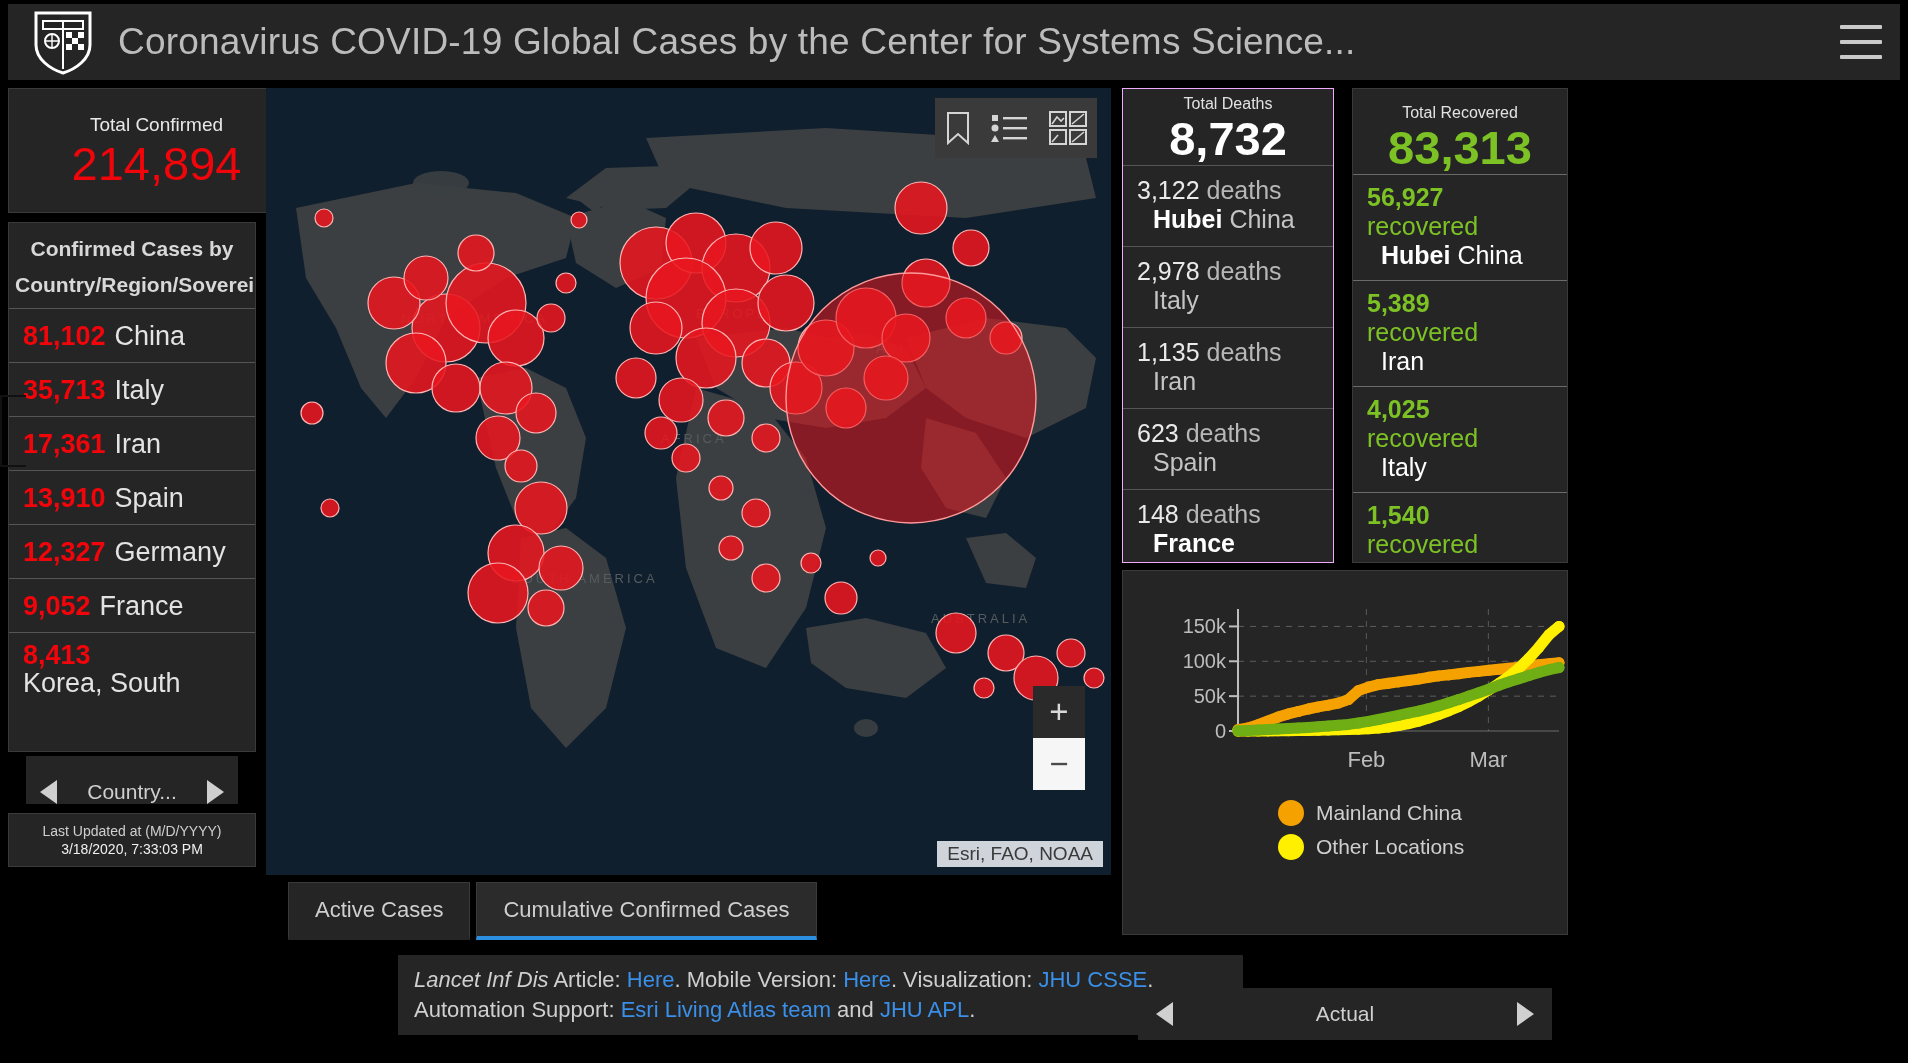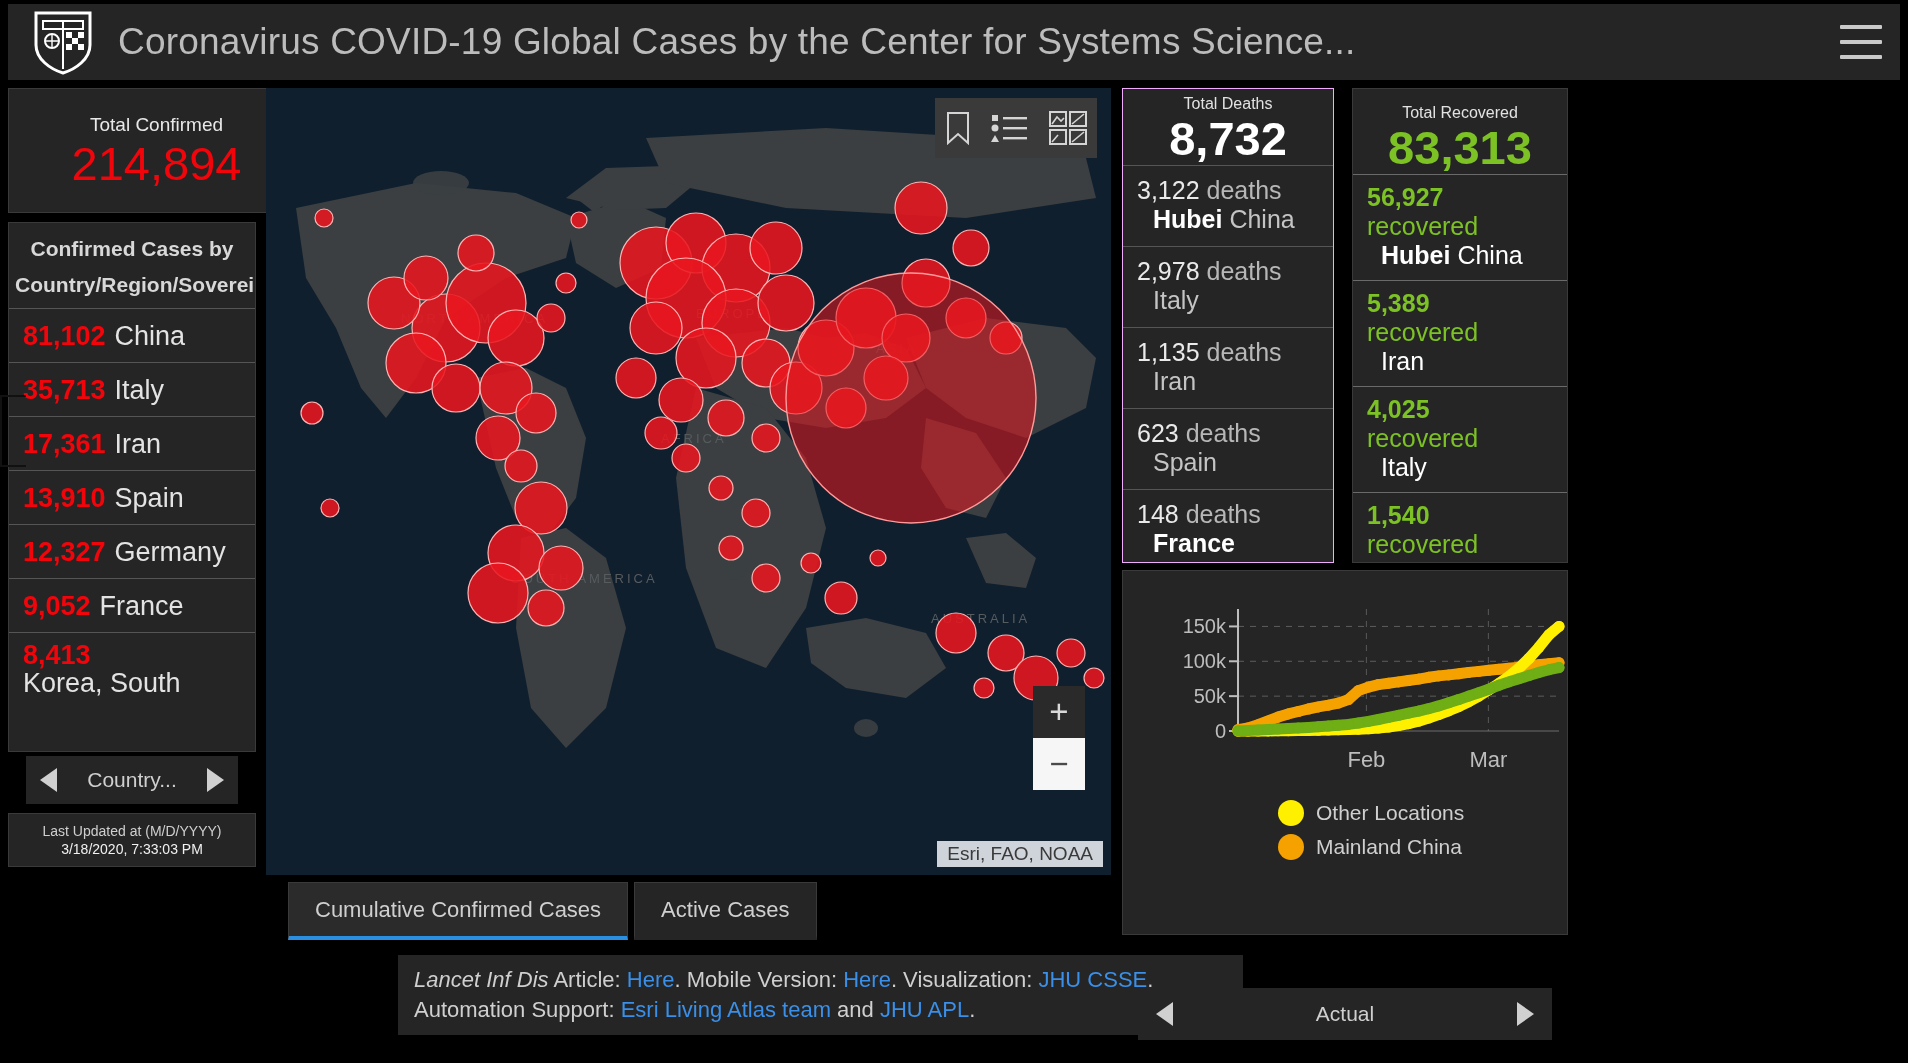--- a/index.html
+++ b/index.html
@@ -52,21 +52,21 @@
   .cp-name { color: #e3e3e3; }
   .cp-row.tall { height: 72px; align-content: center; }
   .leader {
     position: absolute; left: 0px; top: 395px; width: 26px; height: 72px;
     border-left: 2px solid #111; border-top: 2px solid #111; border-bottom: 2px solid #111;
     border-radius: 0; pointer-events: none;
   }
 
   .country-pager {
     position: absolute; left: 26px; top: 756px; width: 212px; height: 48px;
-    background: #252525; display: flex; align-items: center; justify-content: space-between;
+    background: #252525; display: flex; align-items: flex-end; justify-content: space-between;
     padding: 0 14px;
   }
   .pager-label { color: #cfcfcf; font-size: 21px; }
   .tri { width: 0; height: 0; cursor: pointer; }
   .tri-l { border-top: 12px solid transparent; border-bottom: 12px solid transparent;
            border-right: 17px solid #d0d0d0; }
   .tri-r { border-top: 12px solid transparent; border-bottom: 12px solid transparent;
            border-left: 17px solid #d0d0d0; }
 
   .last-updated {
@@ -371,22 +371,22 @@
 
     <div class="zoom-ctl">
       <div class="zoom-btn plus">+</div>
       <div class="zoom-btn minus">−</div>
     </div>
 
     <div class="attribution">Esri, FAO, NOAA</div>
   </div>
 
   <div class="tabs">
+    <div class="tab">Active Cases</div>
     <div class="tab active">Cumulative Confirmed Cases</div>
-    <div class="tab">Active Cases</div>
   </div>
 
 
   <div class="credits">
     <em>Lancet Inf Dis</em><span> Article: </span><a>Here</a><span>. Mobile Version: </span><a>Here</a><span>. Visualization: </span><a>JHU CSSE</a><span>. Automation Support: </span><a>Esri Living Atlas team</a><span> and </span><a>JHU APL</a><span>.</span>
   </div>
 
   <div class="deaths-panel">
     <div class="dp-head">
       <div class="dp-label">Total Deaths</div>
@@ -557,26 +557,26 @@
           <circle cx="385.8" cy="100.9" r="5.5" fill="#6fae14"></circle>
           <circle cx="395.9" cy="97.7" r="5.5" fill="#6fae14"></circle>
           <circle cx="405.9" cy="94.6" r="5.5" fill="#6fae14"></circle>
           <circle cx="415.9" cy="91.4" r="5.5" fill="#6fae14"></circle>
           <circle cx="426.0" cy="88.7" r="5.5" fill="#6fae14"></circle>
           <circle cx="436.0" cy="86.6" r="5.5" fill="#6fae14"></circle>
         </g>
     </svg>
     <div class="chart-legend">
       <div class="legend-item">
+        <span class="legend-dot" id="dot0" style="background: rgb(245, 162, 1);"></span>
+        <span class="legend-text">Mainland China</span>
+      </div>
+      <div class="legend-item">
         <span class="legend-dot" id="dot1" style="background: rgb(255, 240, 0);"></span>
         <span class="legend-text">Other Locations</span>
-      </div>
-      <div class="legend-item">
-        <span class="legend-dot" id="dot0" style="background: rgb(245, 162, 1);"></span>
-        <span class="legend-text">Mainland China</span>
       </div>
     </div>
   </div>
 
   <div class="chart-pager">
     <div class="tri tri-l"></div>
     <div class="pager-label">Actual</div>
     <div class="tri tri-r"></div>
   </div>
 

